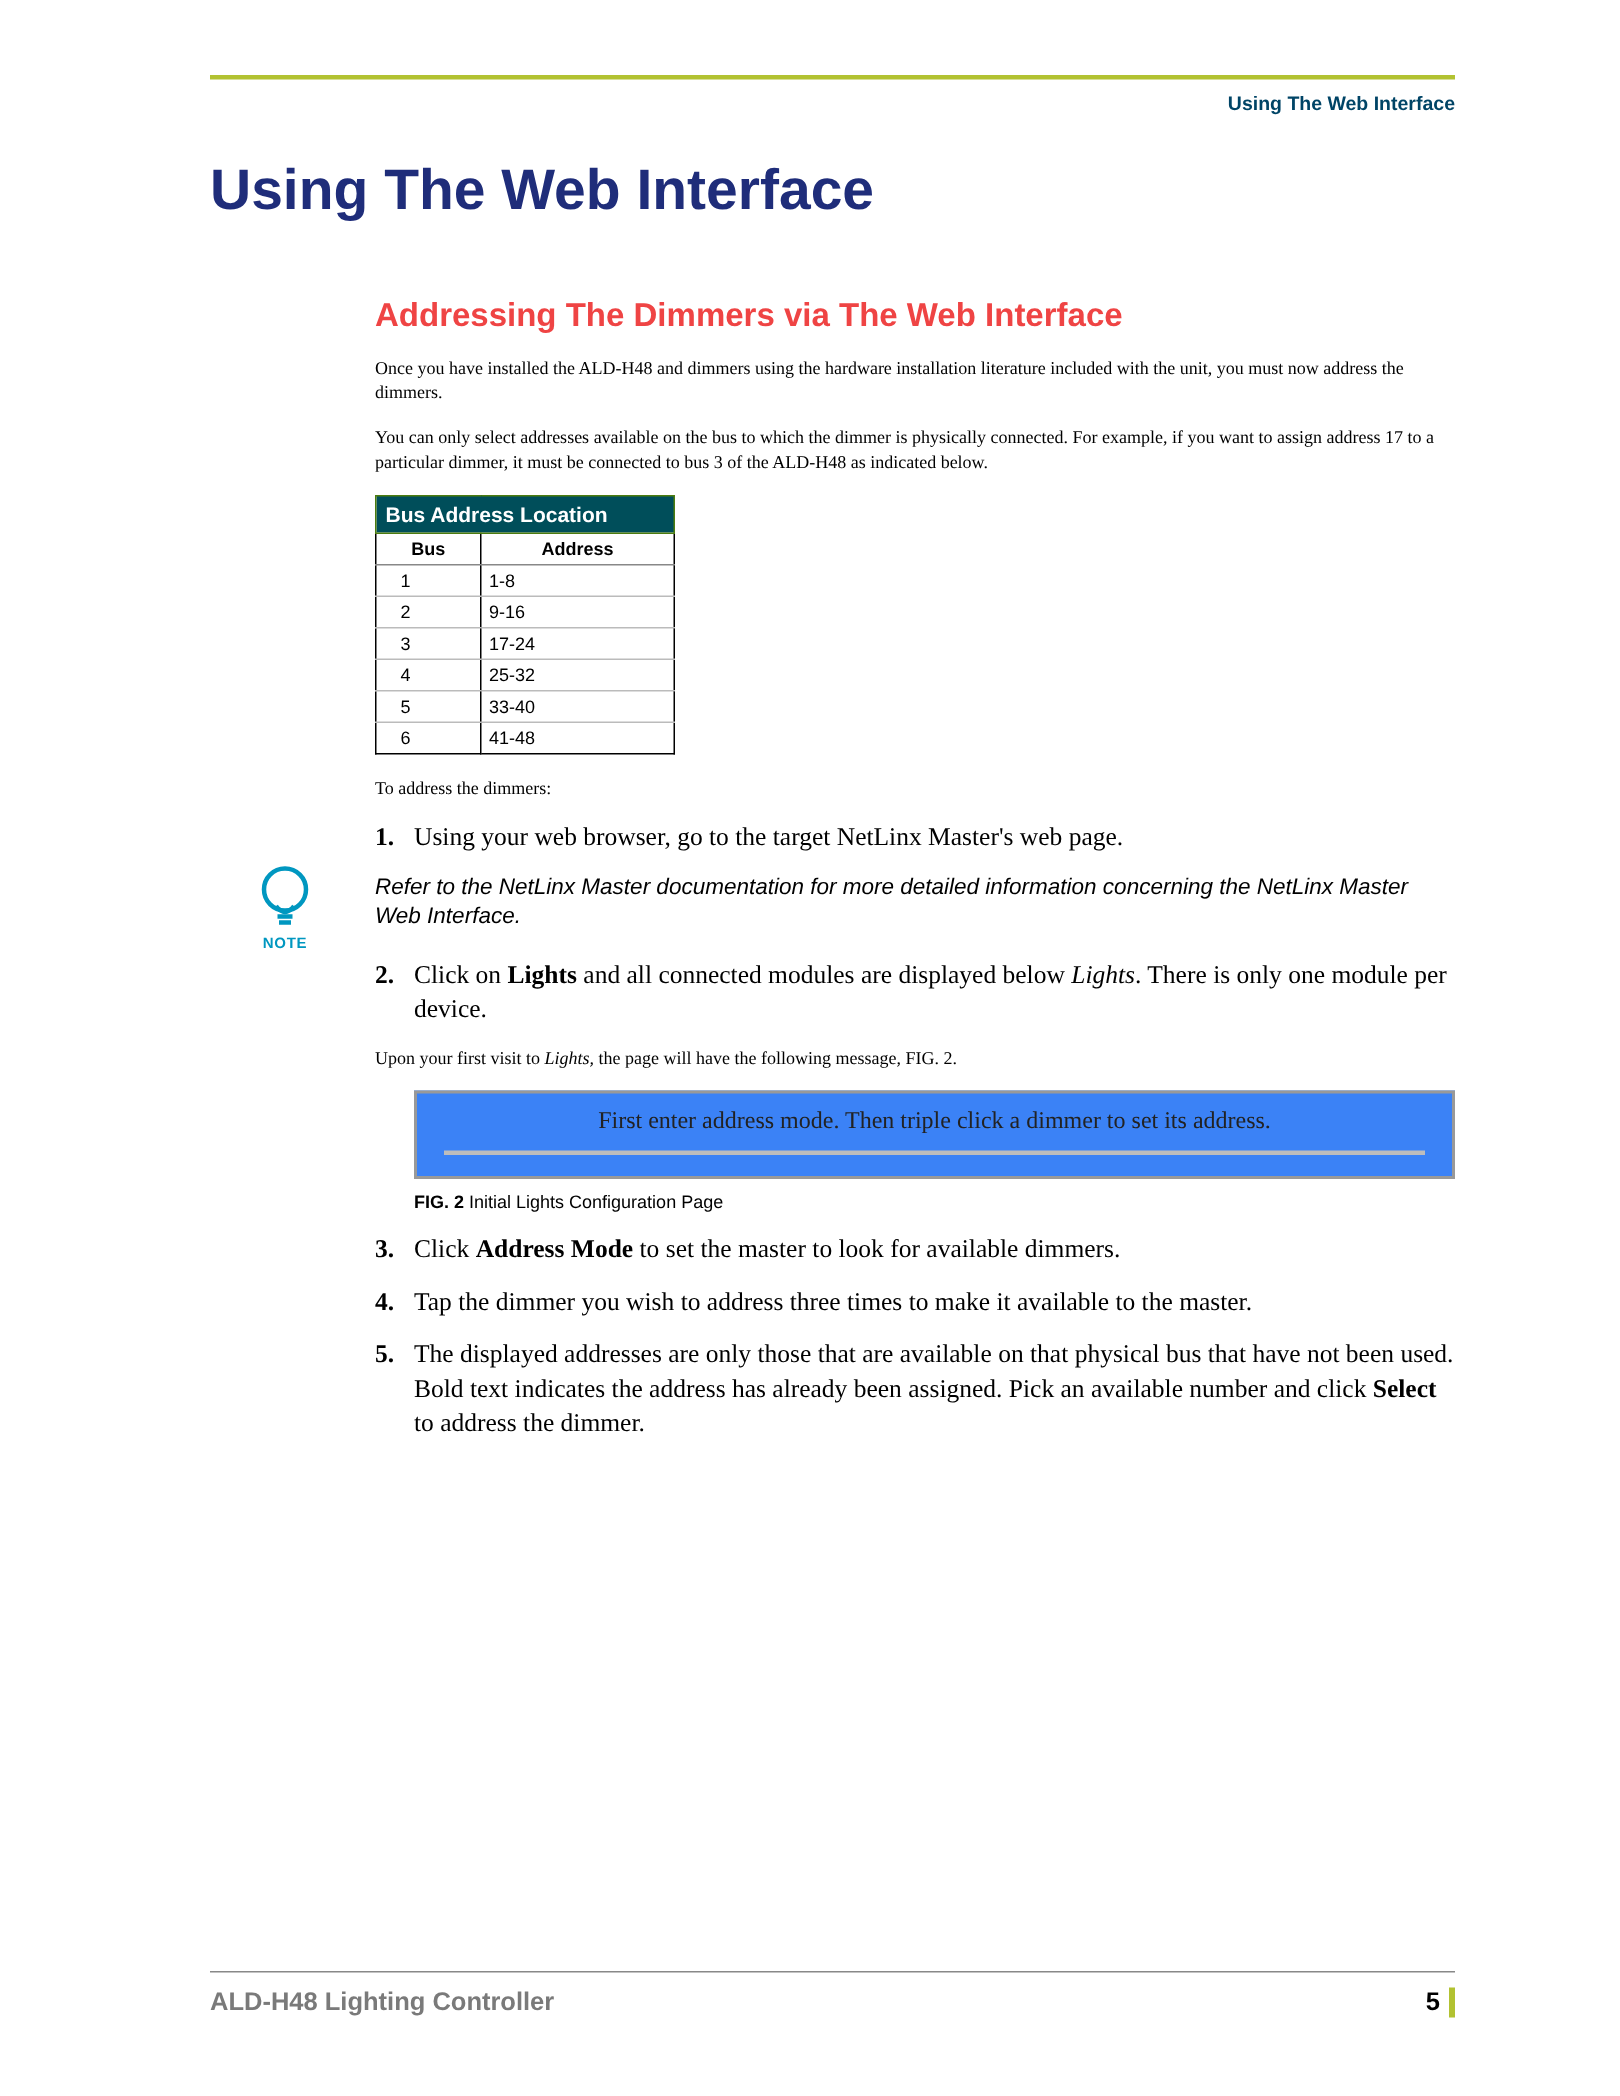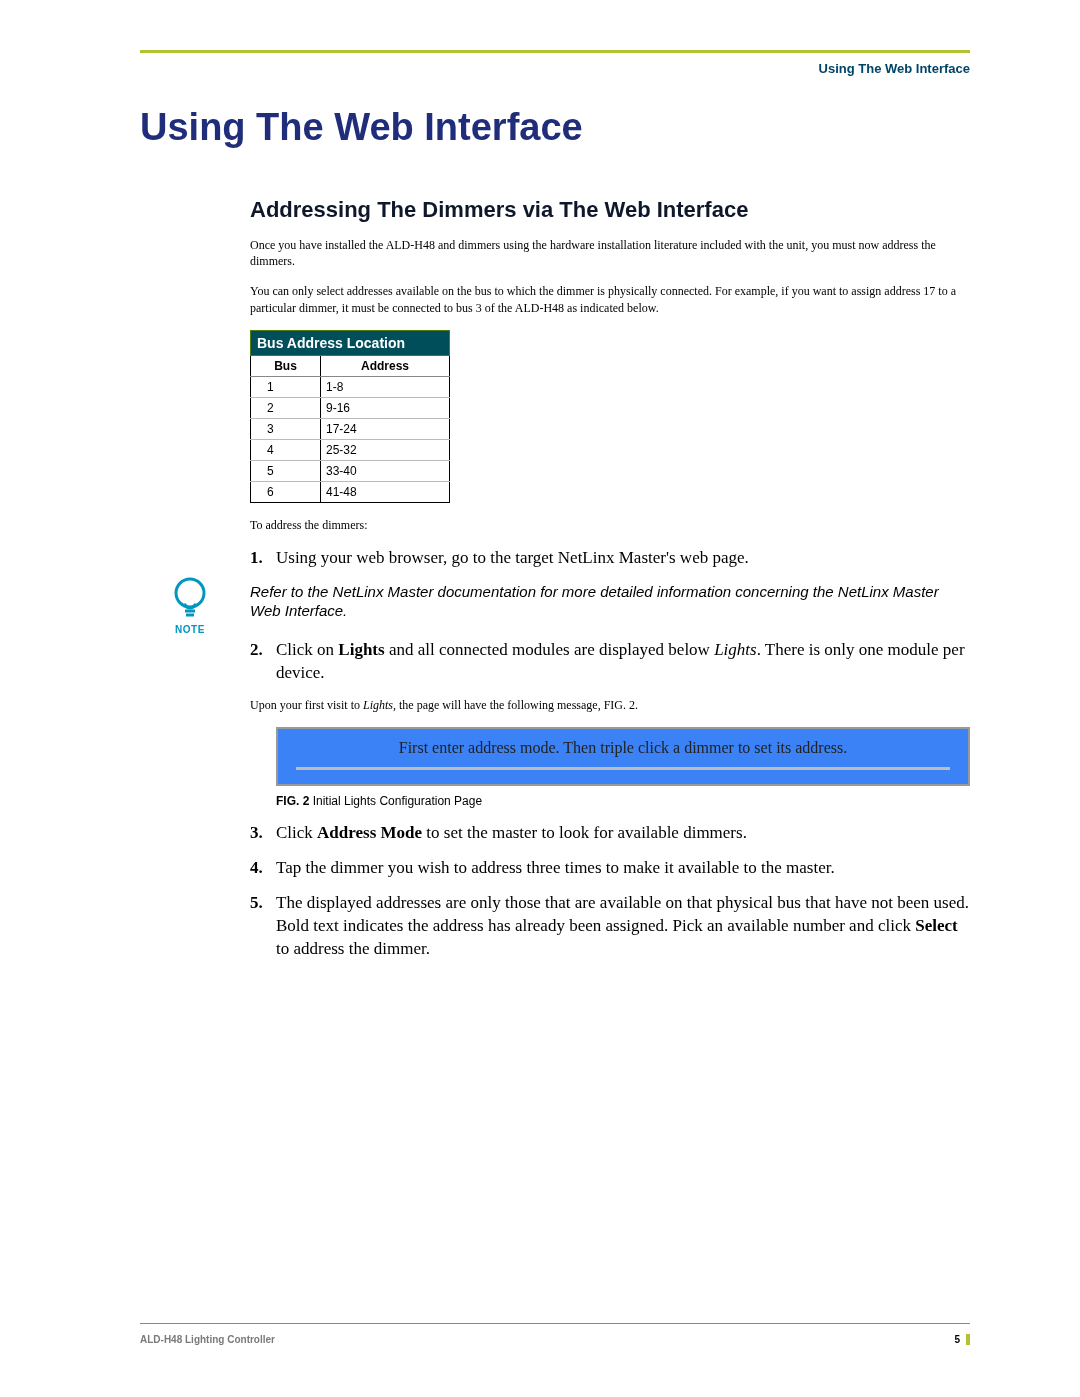--- a/index.html
+++ b/index.html
@@ -27,21 +27,21 @@
     font-size: 38px;
     font-weight: bold;
     color: #1f2d7a;
     margin-bottom: 48px;
   }
   .content { margin-left: 110px; }
   h2.section-heading {
     font-family: Arial, Helvetica, sans-serif;
     font-size: 22px;
     font-weight: bold;
-    color: #0f172a;
+    color: #ef4444;
     margin-bottom: 14px;
   }
   p.body { font-size: 12px; line-height: 1.35; margin-bottom: 14px; }
   table.bus-table {
     border-collapse: collapse;
     width: 200px;
     margin-bottom: 14px;
     font-family: Arial, Helvetica, sans-serif;
   }
   .bus-table th.title {
@@ -123,21 +123,21 @@
     position: absolute;
     left: 140px;
     right: 110px;
     bottom: 52px;
   }
   .footer-rule { border-top: 1px solid #888; margin-bottom: 10px; }
   .footer-row {
     display: flex;
     justify-content: space-between;
     font-family: Arial, Helvetica, sans-serif;
-    font-size: 10px;
+    font-size: 17px;
     font-weight: bold;
     color: #7a7a7a;
     align-items: flex-end;
   }
   .page-num-box {
     border-right: 4px solid #b2c231;
     padding-right: 6px;
     color: #000;
   }
   .bold { font-weight: bold; }

